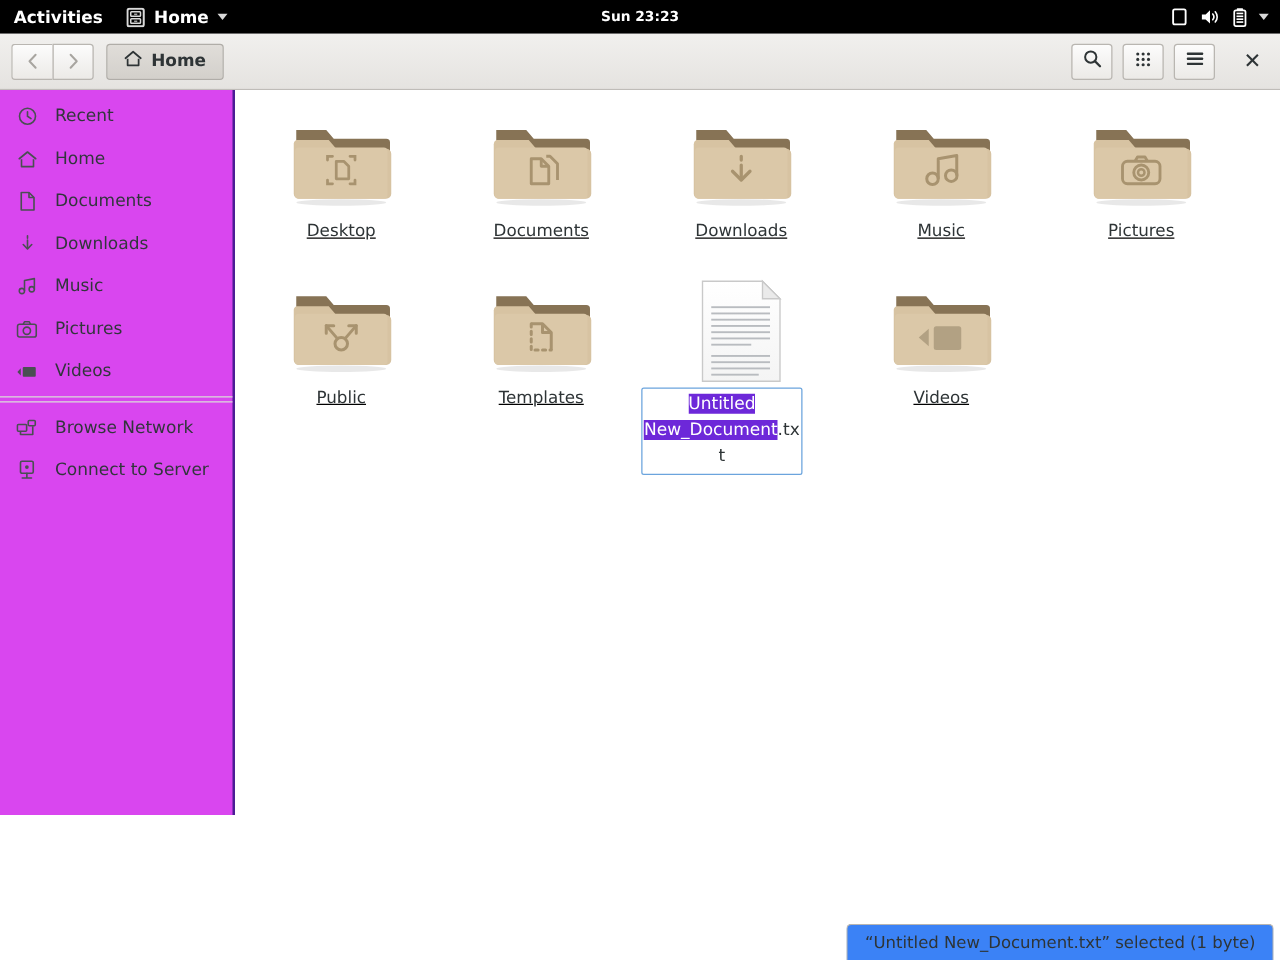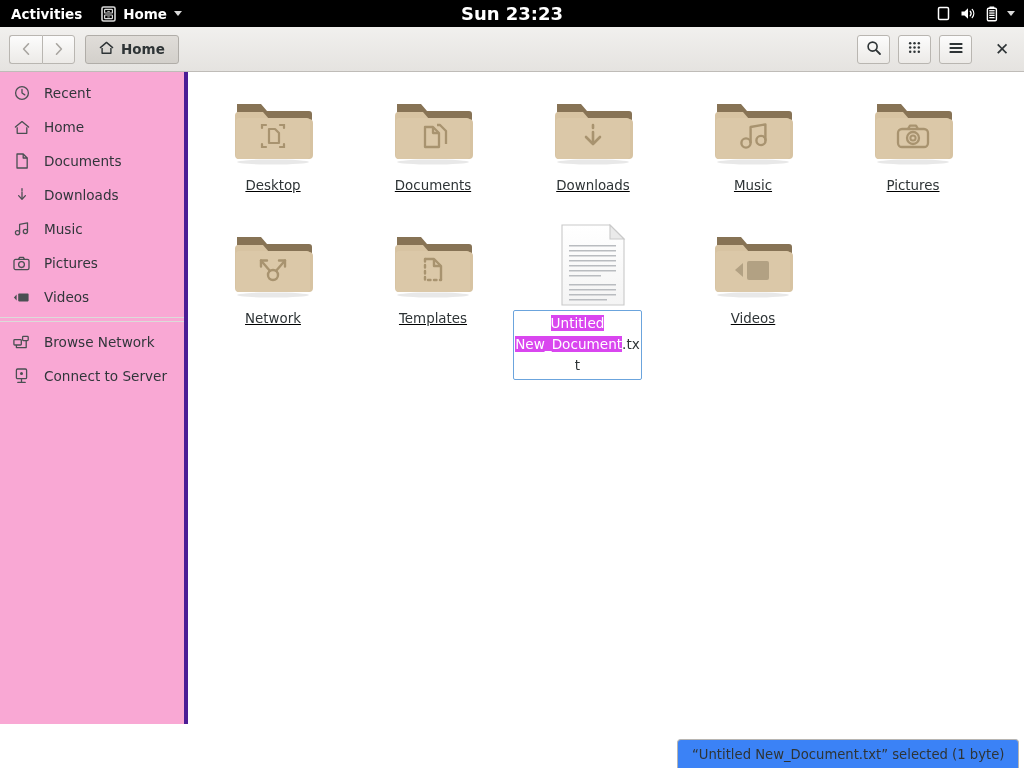--- a/index.html
+++ b/index.html
@@ -32,21 +32,21 @@
   #app-menu .app-label { color: #ffffff; }
   .tri-down {
     width: 0; height: 0;
     border-left: 4.5px solid transparent;
     border-right: 4.5px solid transparent;
     border-top: 5px solid #d9d9d9;
   }
   #clock {
     position: absolute; left: 0; right: 0;
     text-align: center; line-height: 27px;
-    color: #ffffff; font-size: 18px; font-weight: bold;
+    color: #ffffff; font-size: 11px; font-weight: bold;
     pointer-events: none;
   }
   #status-area {
     margin-left: auto; display: flex; align-items: center;
     gap: 9px; padding-right: 9px; height: 27px;
   }
   #status-area .s-icon { display: flex; align-items: center; }
 
   
   #header-bar {
@@ -87,23 +87,23 @@
   .icon-btn { width: 33px; }
   #close-button {
     width: 26px; height: 26px; border: none; background: transparent;
     margin-left: 9px; color: #2e3436; font-size: 17px;
     display:flex; align-items:center; justify-content:center;
   }
 
   
   #sidebar {
     position: absolute; top: 72px; left: 0;
-    width: 188px; height: 652px;
-    background: #f9a8d4;
-    border-right: 4px solid #4c1d95;
+    width: 188px; height: 580px;
+    background: #d946ef;
+    border-right: 2px solid #4c1d95;
     padding-top: 4px;
   }
   .side-item {
     height: 34px;
     display: flex; align-items: center;
     padding-left: 13px; gap: 14px;
     font-size: 13.6px; color: #31363b;
   }
   .side-item .si-icon {
     width: 17px; height: 17px;
@@ -159,21 +159,21 @@
     border-radius: 2px;
     padding: 2px 0 3px 0;
     font-size: 13.6px;
     line-height: 21px;
     text-align: center;
     color: #2e3436;
     z-index: 20;
   }
   #rename-entry .rl { white-space: pre; }
   #rename-entry .sel {
-    background: #d946ef; color: #ffffff;
+    background: #6d28d9; color: #ffffff;
   }
 
   
   #status-popup {
     position: absolute;
     left: 677px; top: 739px;
     height: 29px;
     padding: 0 14px;
     background: #3b82f6;
     border: 1px solid #b8b5b1;
@@ -487,21 +487,21 @@
           <path d="M6 18 h26 l6 7 h40 a4 4 0 0 1 4 4 v32 a4 4 0 0 1 -4 4 H8 a4 4 0 0 1 -4 -4 V22 a4 4 0 0 1 2 -4 z" fill="#d7c3a2"></path>
           <rect x="5" y="24" width="74" height="41" rx="3" fill="#dbc8a8"></rect>
           <ellipse cx="42" cy="68" rx="36" ry="2.6" fill="#000" opacity="0.09"></ellipse>
           <circle cx="42" cy="48" r="5" fill="none" stroke="#a8936f" stroke-width="2.4"></circle>
           <path d="M38.6 43.5L30 33.5" fill="none" stroke="#a8936f" stroke-width="2.4" stroke-linecap="round"></path>
           <path d="M30 33.5h6M30 33.5v6" fill="none" stroke="#a8936f" stroke-width="2.4" stroke-linecap="round"></path>
           <path d="M45.4 43.5L54 33.5" fill="none" stroke="#a8936f" stroke-width="2.4" stroke-linecap="round"></path>
           <path d="M54 33.5h-6M54 33.5v6" fill="none" stroke="#a8936f" stroke-width="2.4" stroke-linecap="round"></path>
         </svg>
       </div>
-      <div class="item-label">Network</div>
+      <div class="item-label">Public</div>
     </div>
 
     <div class="grid-cell">
       <div class="thumb">
         <svg class="folder-svg" width="84" height="76" viewBox="0 0 84 76">
           <path d="M6 10 h24 l6 7 h42 a3 3 0 0 1 3 3 v8 H6 z" fill="#877355"></path>
           <path d="M6 18 h26 l6 7 h40 a4 4 0 0 1 4 4 v32 a4 4 0 0 1 -4 4 H8 a4 4 0 0 1 -4 -4 V22 a4 4 0 0 1 2 -4 z" fill="#d7c3a2"></path>
           <rect x="5" y="24" width="74" height="41" rx="3" fill="#dbc8a8"></rect>
           <ellipse cx="42" cy="68" rx="36" ry="2.6" fill="#000" opacity="0.09"></ellipse>
           <path d="M34 32h9l7 7v14" fill="none" stroke="#a8936f" stroke-width="2.4" stroke-linejoin="round"></path>

